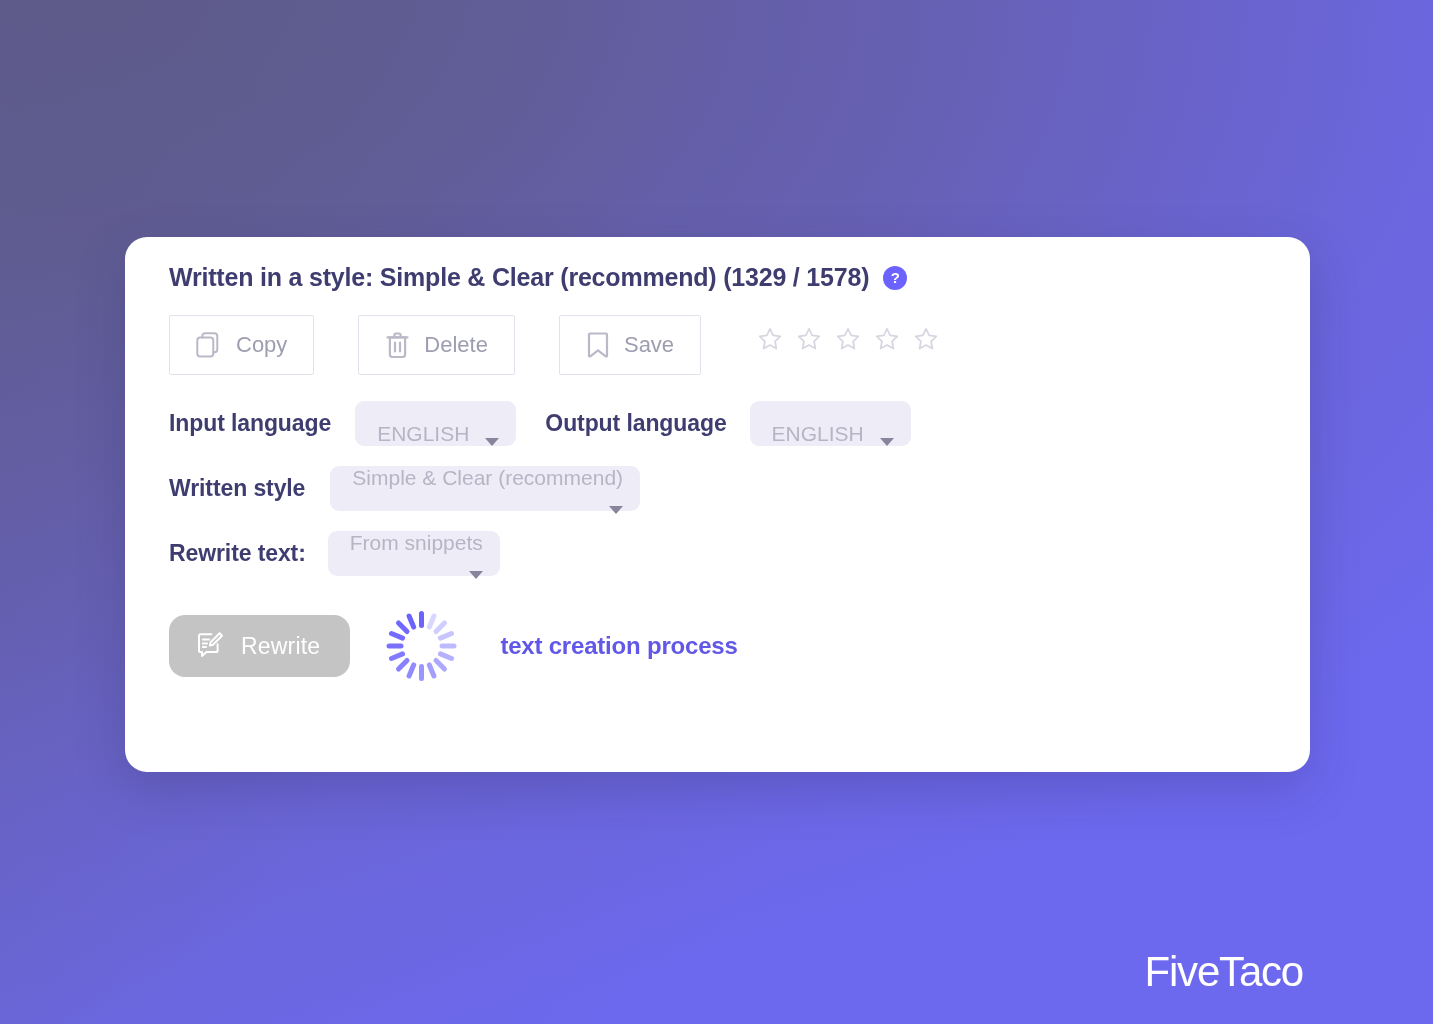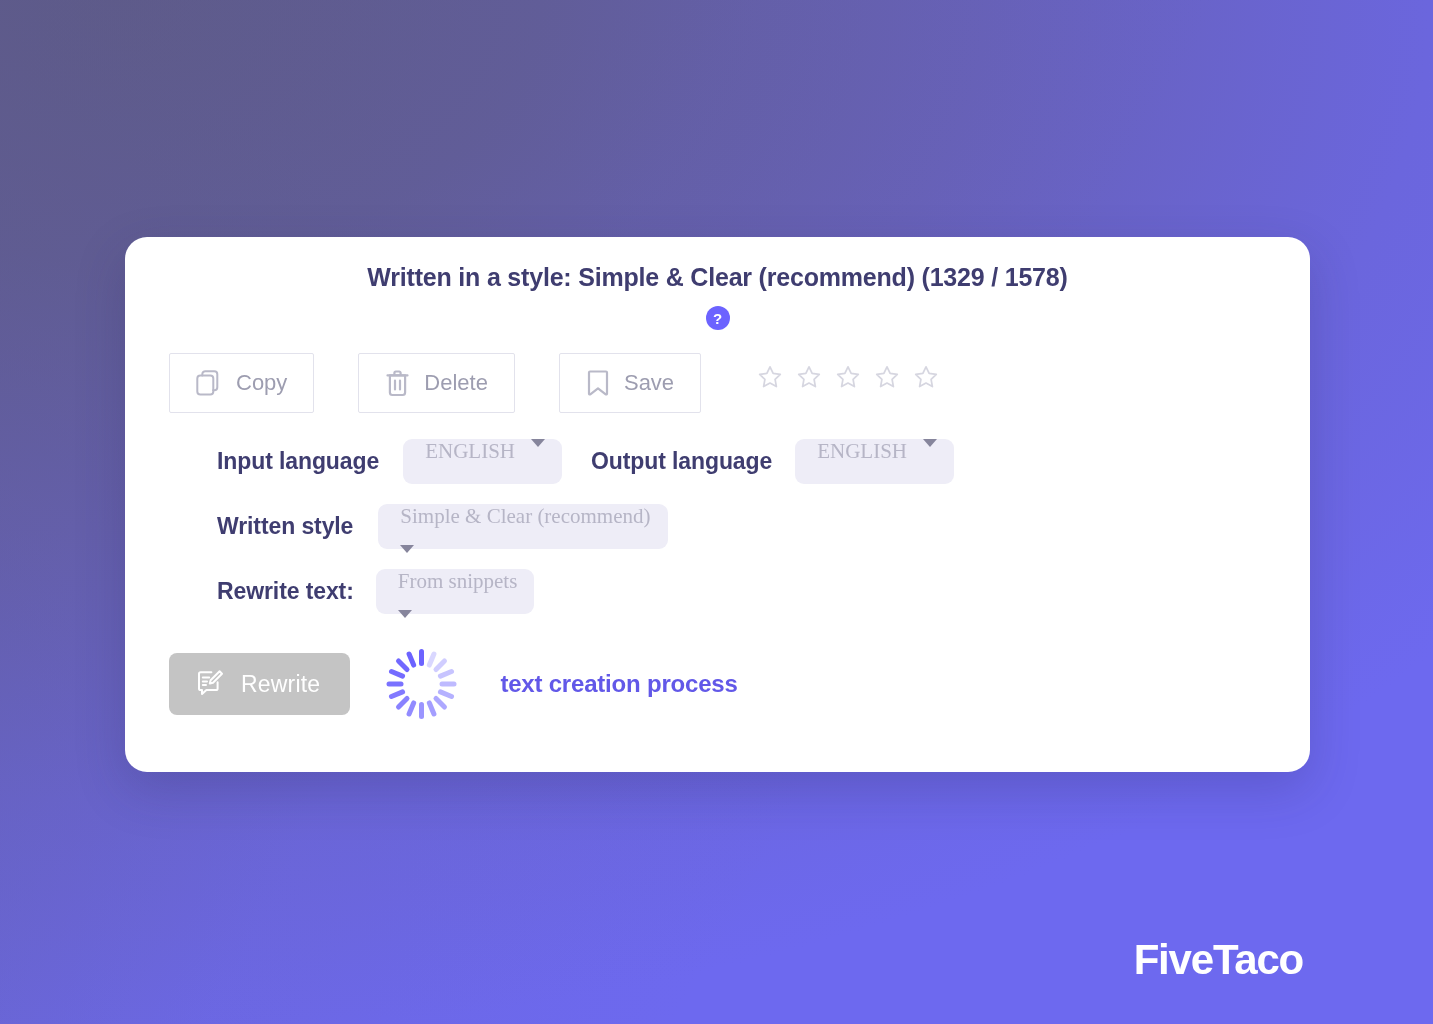--- a/index.html
+++ b/index.html
@@ -41,21 +41,20 @@
     box-shadow: 0 18px 50px rgba(40,35,90,0.22);
     padding: 0 44px;
   }
 
   
   #heading-row {
     display: flex;
     align-items: center;
     gap: 14px;
     padding-top: 26px;
-    flex-direction: column;
   }
   #heading-text {
     font-size: 25px;
     font-weight: bold;
     color: #3f3d70;
     letter-spacing: -0.2px;
     white-space: nowrap;
   }
   .help-icon {
     width: 24px;
@@ -126,33 +125,31 @@
     margin-top: 20px;
   }
   #row-language { margin-top: 26px; }
 
   .field-label {
     font-size: 23px;
     font-weight: bold;
     color: #3f3d70;
     white-space: nowrap;
     letter-spacing: -0.1px;
-    margin-left: 48px;
   }
   .select {
     background: #eeedf7;
     border-radius: 9px;
     height: 45px;
     display: flex;
-    align-items: flex-start;
+    align-items: flex-end;
     gap: 16px;
     padding: 0 17px 0 22px;
     cursor: pointer;
     border: none;
-    font-family: Liberation Serif, serif;
   }
   .select .value {
     font-size: 21px;
     color: #b6b5c6;
     white-space: nowrap;
   }
   .caret {
     width: 0; height: 0;
     border-left: 7px solid transparent;
     border-right: 7px solid transparent;
@@ -170,21 +167,21 @@
 
   
   #bottom-row {
     display: flex;
     align-items: center;
     margin-top: 31px;
   }
   #rewrite-button {
     background: #c4c4c4;
     border: none;
-    border-radius: 8px;
+    border-radius: 16px;
     height: 62px;
     display: flex;
     align-items: center;
     gap: 16px;
     padding: 0 30px 0 26px;
     cursor: pointer;
   }
   #rewrite-label {
     font-size: 23px;
     color: #ffffff;
@@ -217,23 +214,23 @@
     color: #6258e8;
     margin-left: 40px;
     white-space: nowrap;
     letter-spacing: -0.2px;
   }
 
   
   #watermark {
     position: absolute;
     right: 130px;
-    bottom: 40px;
+    bottom: 28px;
     font-size: 42px;
-    font-weight: bold;
+    font-weight: normal;
     color: #ffffff;
     letter-spacing: -1.2px;
     margin-left: 44px;
   }
 </style>
 </head>
 <body>
 
 <div id="bg"></div>
 <div id="bg-tint"></div>

